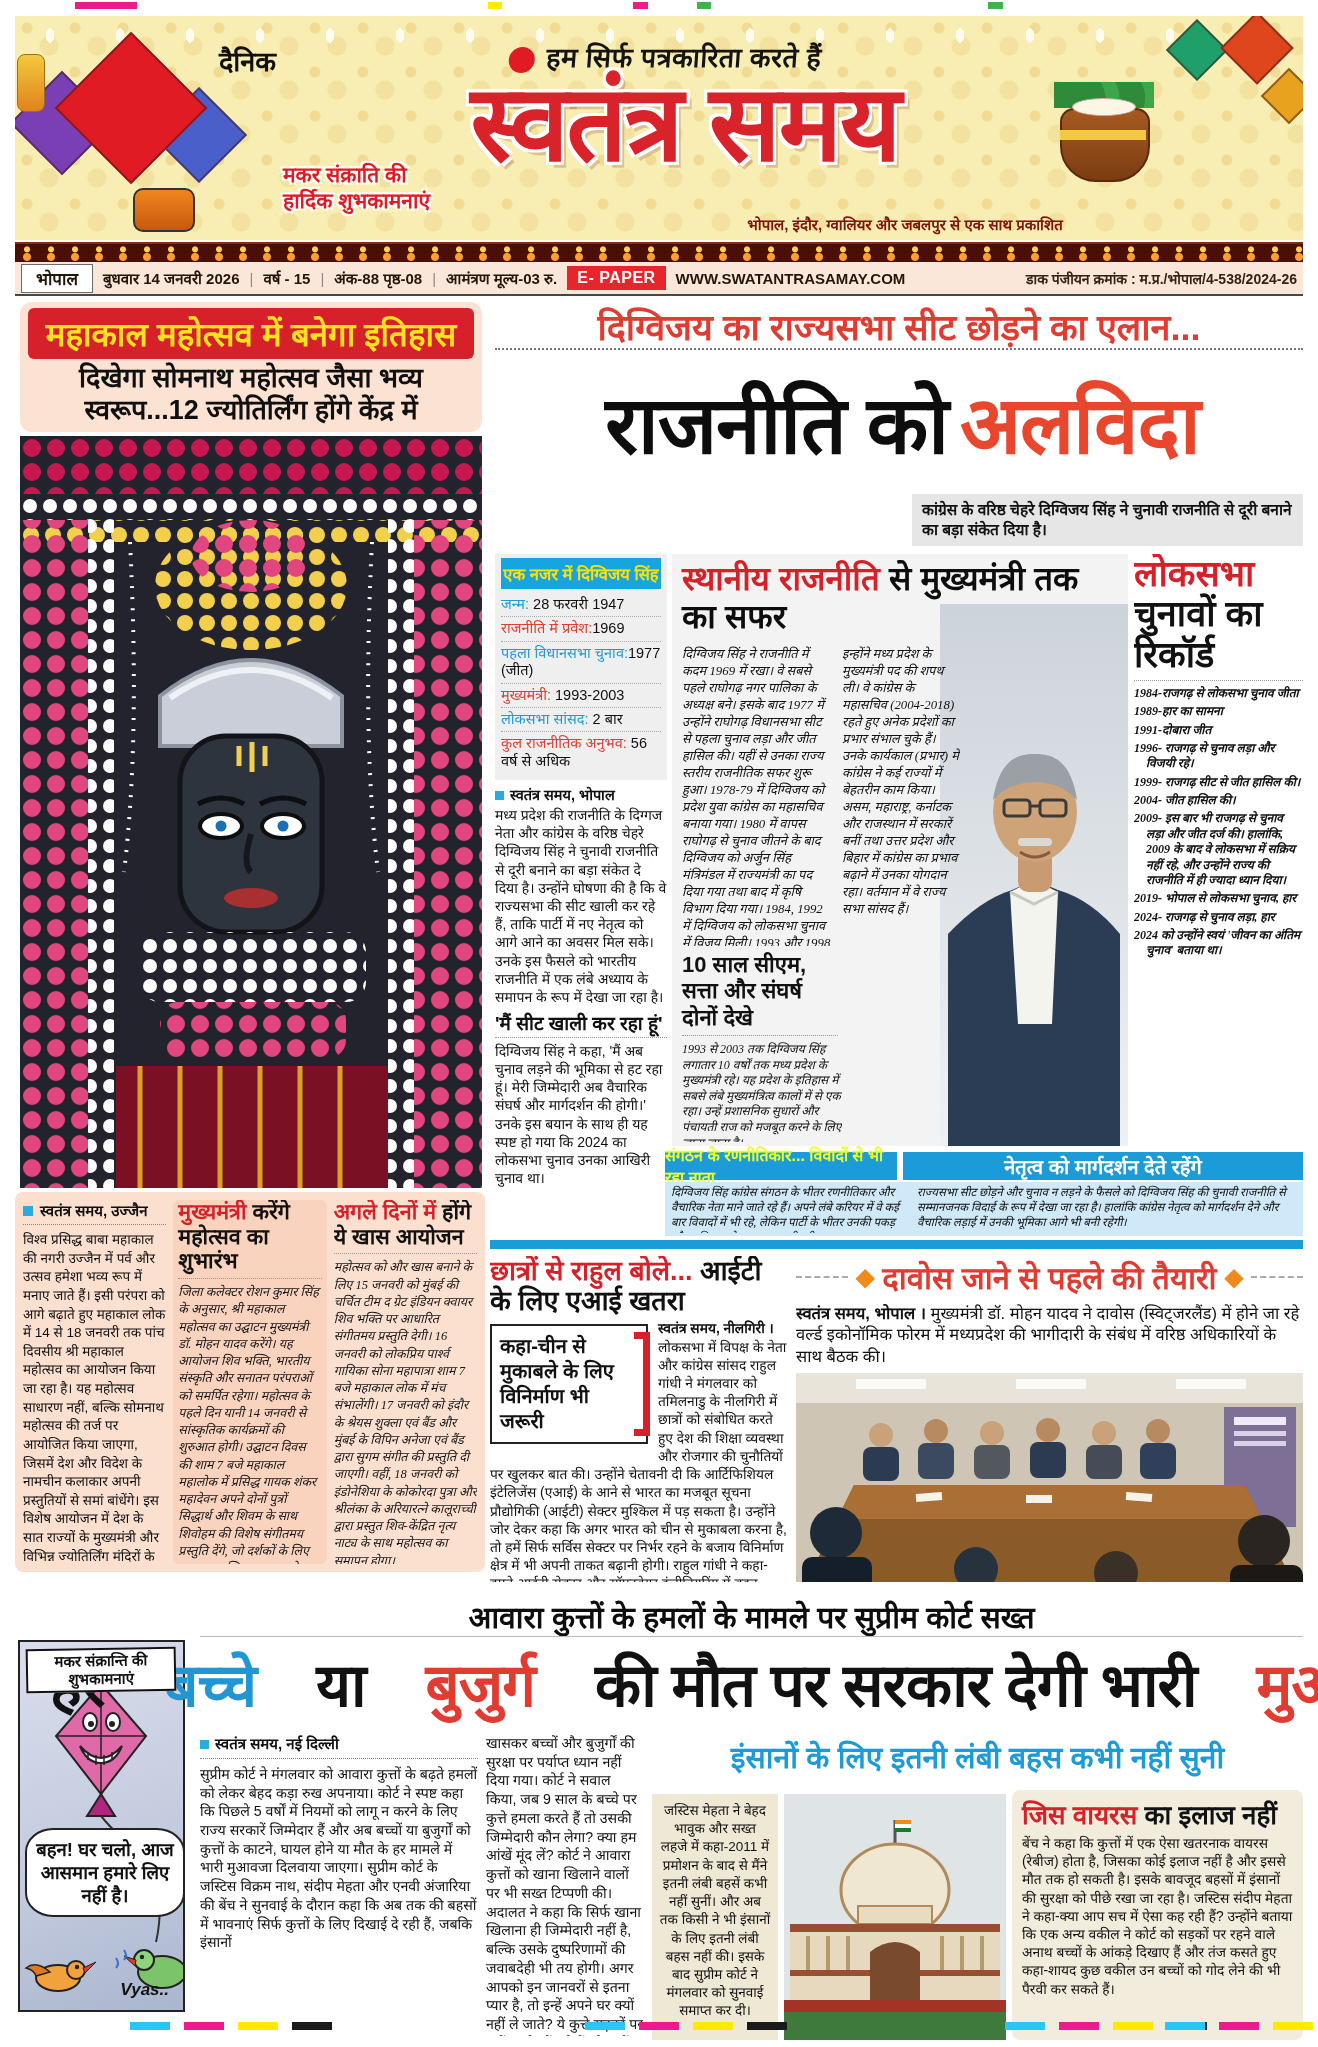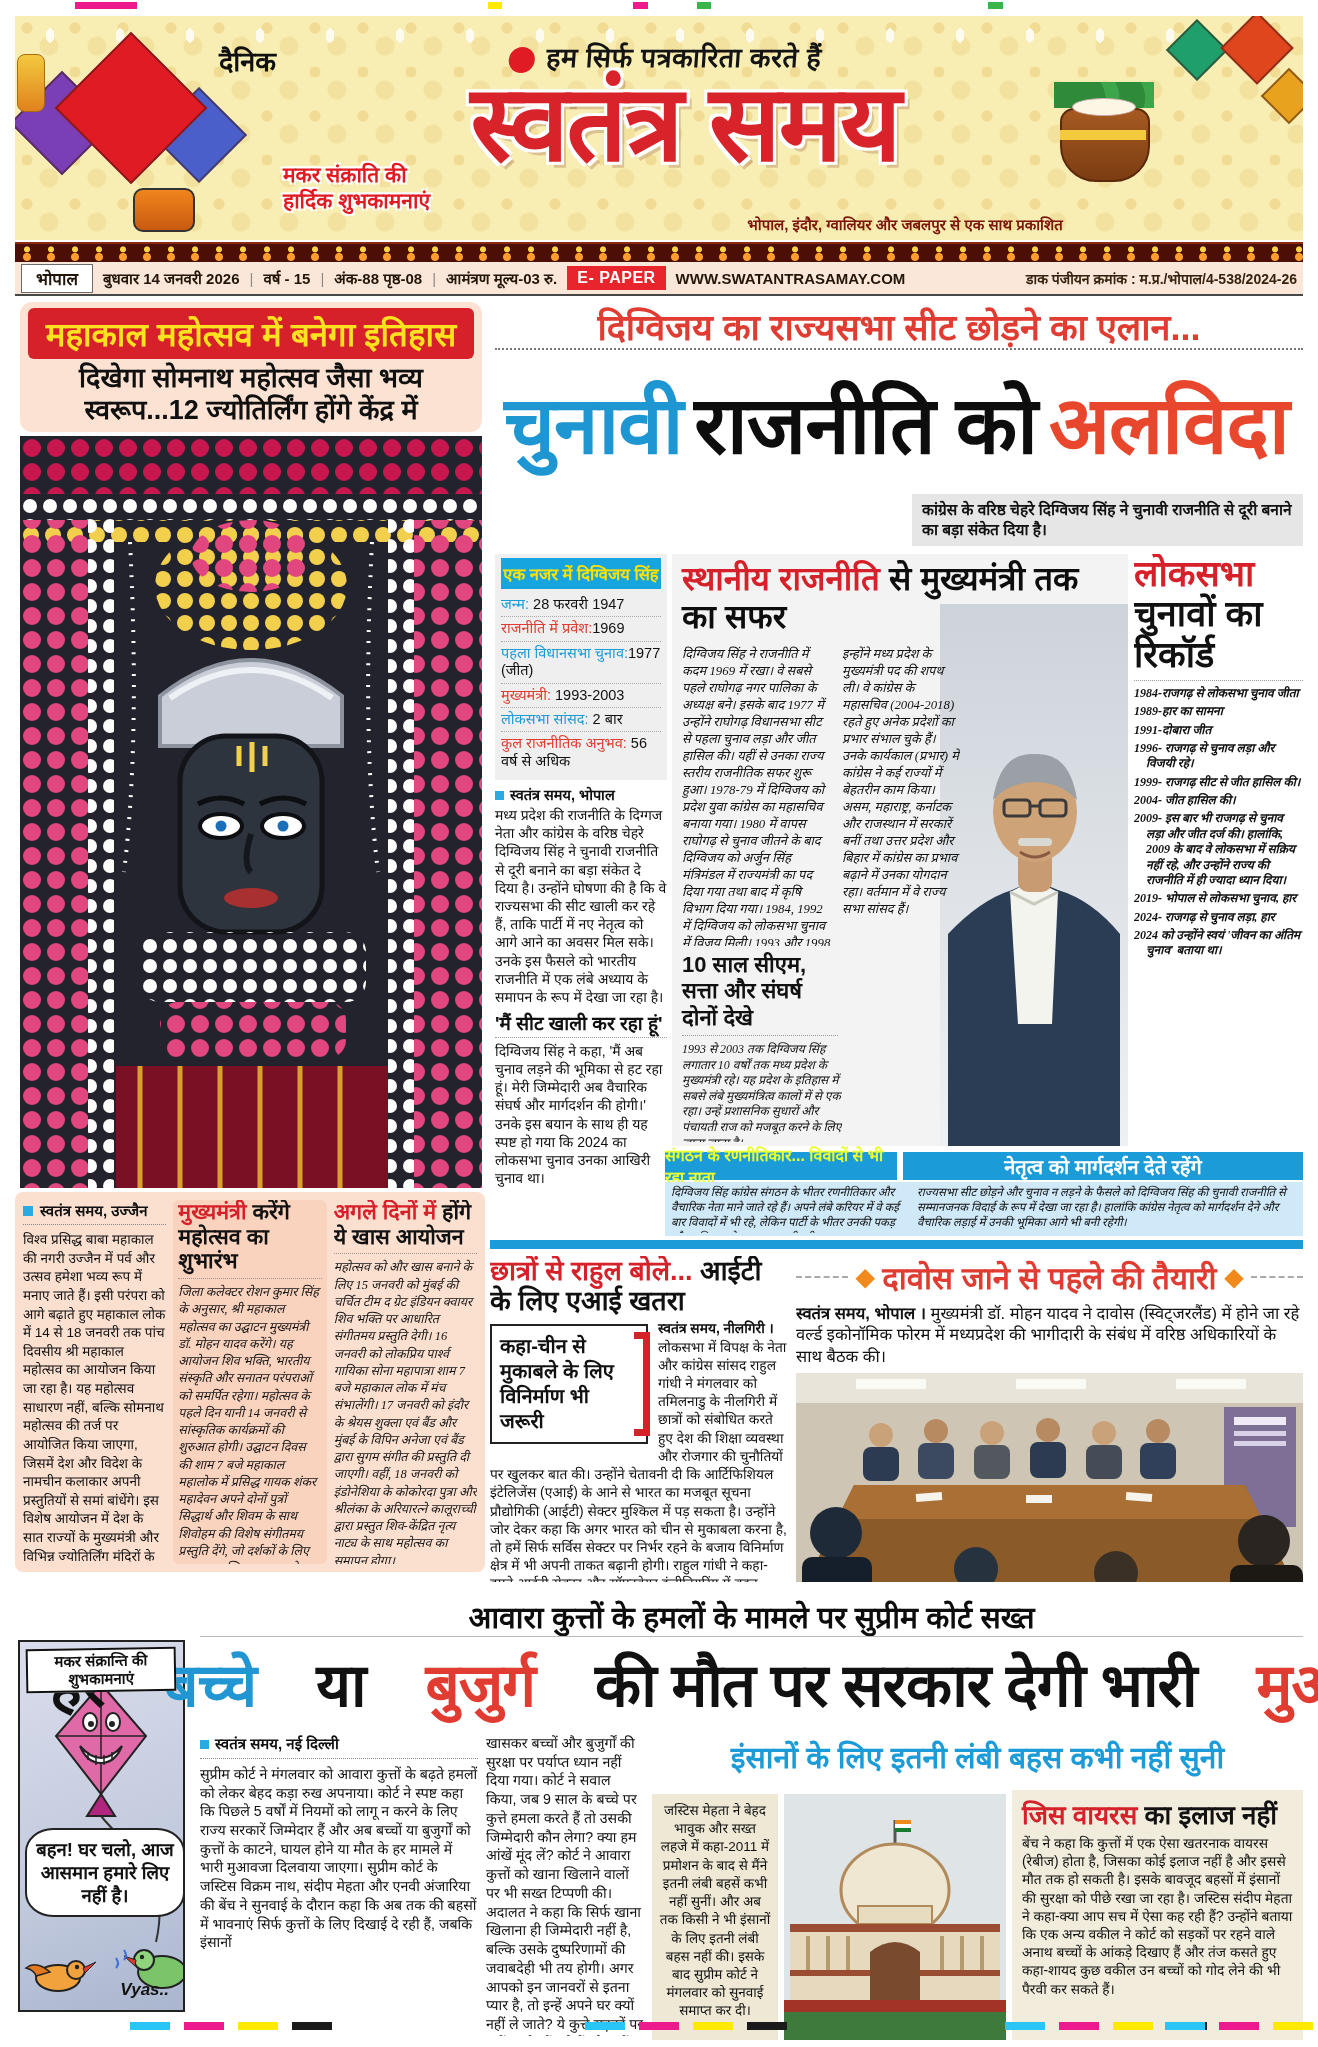--- a/index.html
+++ b/index.html
@@ -146,21 +146,21 @@
   .doghead .redw{color:#e03c31;}
   .doghead span{padding:0 6px;}
   .dogcol{top:1734px;height:302px;font-size:14.2px;line-height:1.32;overflow:hidden;}
   .dc1{left:200px;width:278px;}
   .dc2{left:486px;width:158px;}
   .dogby{font-size:15px;font-weight:bold;border-bottom:1px dotted #888;padding-bottom:4px;margin-bottom:6px;}
   .dogsub{left:652px;top:1736px;width:651px;height:50px;font-size:30px;font-weight:bold;color:#1b9cd8;text-align:center;}
   .quotebox{left:652px;top:1794px;width:126px;height:246px;background:#eee8d5;padding:8px 7px;box-sizing:border-box;
     font-size:13.5px;line-height:1.35;text-align:center;overflow:hidden;}
   .courtphoto{left:784px;top:1794px;width:222px;height:246px;overflow:hidden;}
-  .virusbox{left:1012px;top:1790px;width:291px;height:250px;background:#f1ecdc;padding:6px 10px;box-sizing:border-box;overflow:hidden;}
+  .virusbox{left:1012px;top:1790px;width:291px;height:250px;background:#f1ecdc;padding:6px 10px;box-sizing:border-box;overflow:hidden;border-radius:8px;}
   .virusbox h3{margin:0 0 3px 0;font-size:26px;border-bottom:0;}
   .virusbox .body{font-size:13.8px;line-height:1.32;}
 
   
   .marks{position:absolute;display:flex;gap:14px;}
   .marks i{display:block;width:40px;height:8px;}
   .m-c{background:#29c5f6;} .m-m{background:#ec1a8d;} .m-y{background:#ffe900;} .m-k{background:#1a1a1a;}
   .topmark{position:absolute;height:7px;}
 </style>
 </head>
@@ -284,21 +284,20 @@
     </div>
     <div class="pinkcol">
       <div class="pinkhead"><span class="red">अगले दिनों में</span><span> होंगे ये खास आयोजन</span></div>
       <div class="feat ital">महोत्सव को और खास बनाने के लिए 15 जनवरी को मुंबई की चर्चित टीम द ग्रेट इंडियन क्वायर शिव भक्ति पर आधारित संगीतमय प्रस्तुति देगी। 16 जनवरी को लोकप्रिय पार्श्व गायिका सोना महापात्रा शाम 7 बजे महाकाल लोक में मंच संभालेंगी। 17 जनवरी को इंदौर के श्रेयस शुक्ला एवं बैंड और मुंबई के विपिन अनेजा एवं बैंड द्वारा सुगम संगीत की प्रस्तुति दी जाएगी। वहीं, 18 जनवरी को इंडोनेशिया के कोकोरदा पुत्रा और श्रीलंका के अरियारत्ने कालूराच्ची द्वारा प्रस्तुत शिव-केंद्रित नृत्य नाट्य के साथ महोत्सव का समापन होगा।</div>
     </div>
   </div>
 
   <div class="abs kicker">दिग्विजय का राज्यसभा सीट छोड़ने का एलान...</div>
   <div class="abs kickrule"></div>
   <div class="abs headline">
-    <span class="p1">चुनावी</span>
     <span class="p2">राजनीति को</span>
     <span class="p3">अलविदा</span>
   </div>
   <div class="abs strap-gray">कांग्रेस के वरिष्ठ चेहरे दिग्विजय सिंह ने चुनावी राजनीति से दूरी बनाने का बड़ा संकेत दिया है।</div>
 
   <div class="abs factbox">
     <h4>एक नजर में दिग्विजय सिंह</h4>
     <div class="factrow"><span class="lab blue">जन्म:</span><span> 28 फरवरी 1947</span></div>
     <div class="factrow"><span class="lab red">राजनीति में प्रवेश:</span><span>1969</span></div>
     <div class="factrow"><span class="lab blue">पहला विधानसभा चुनाव:</span><span>1977 (जीत)</span></div>

